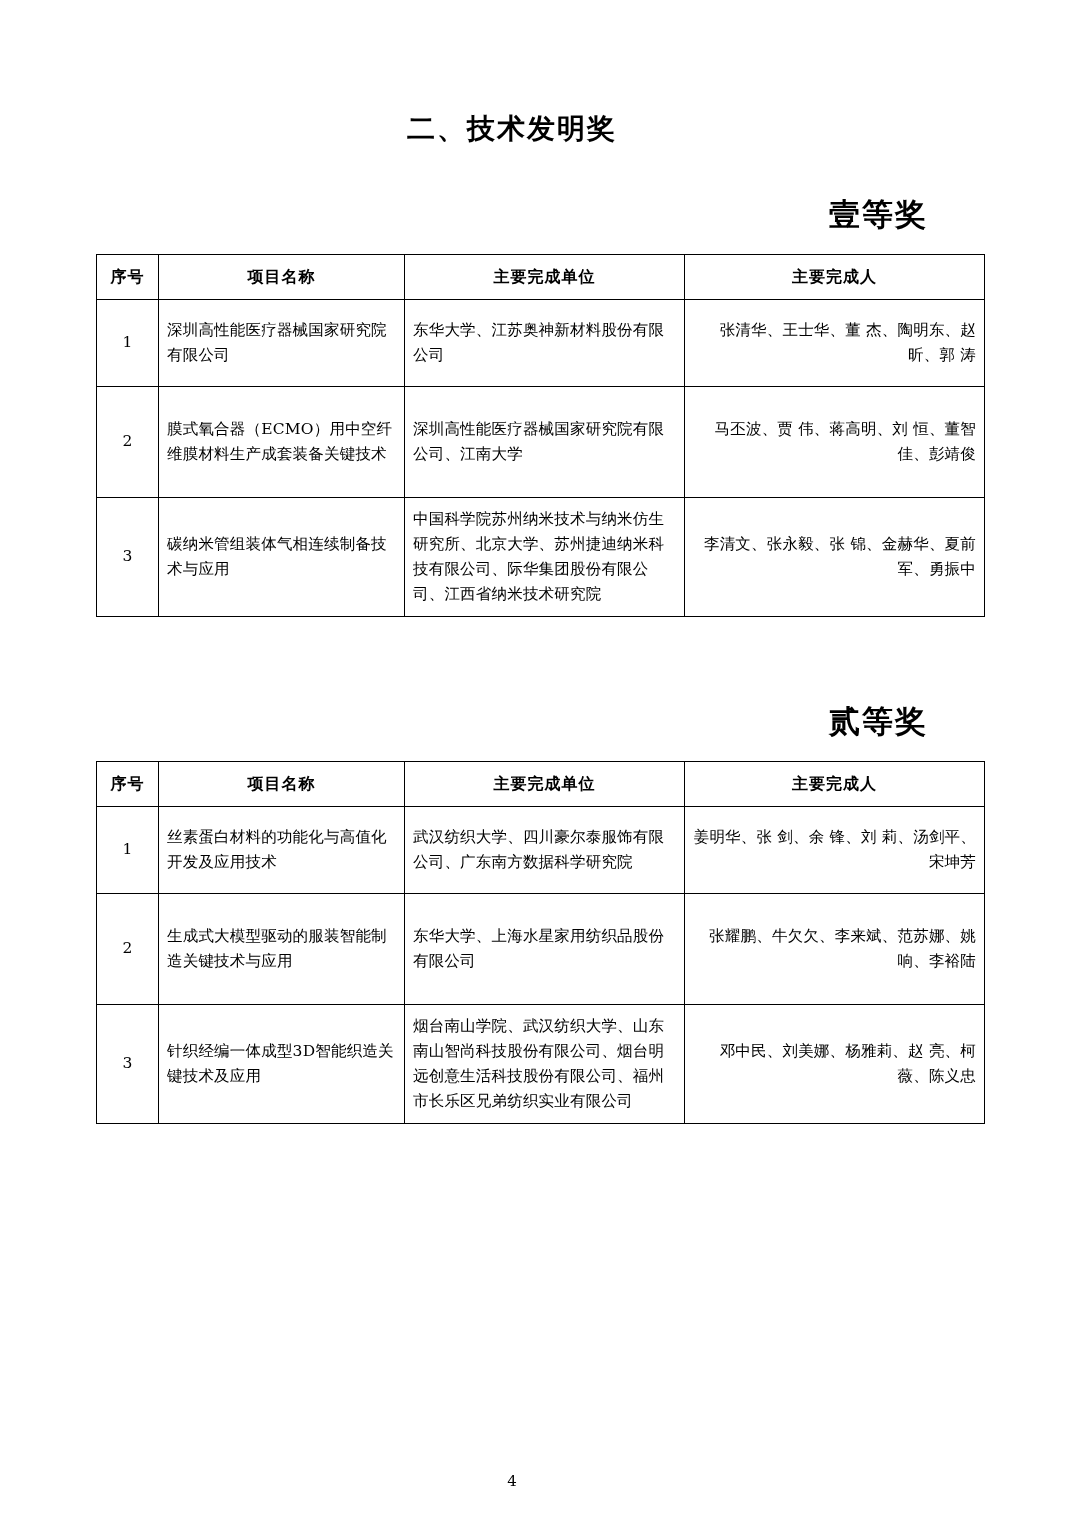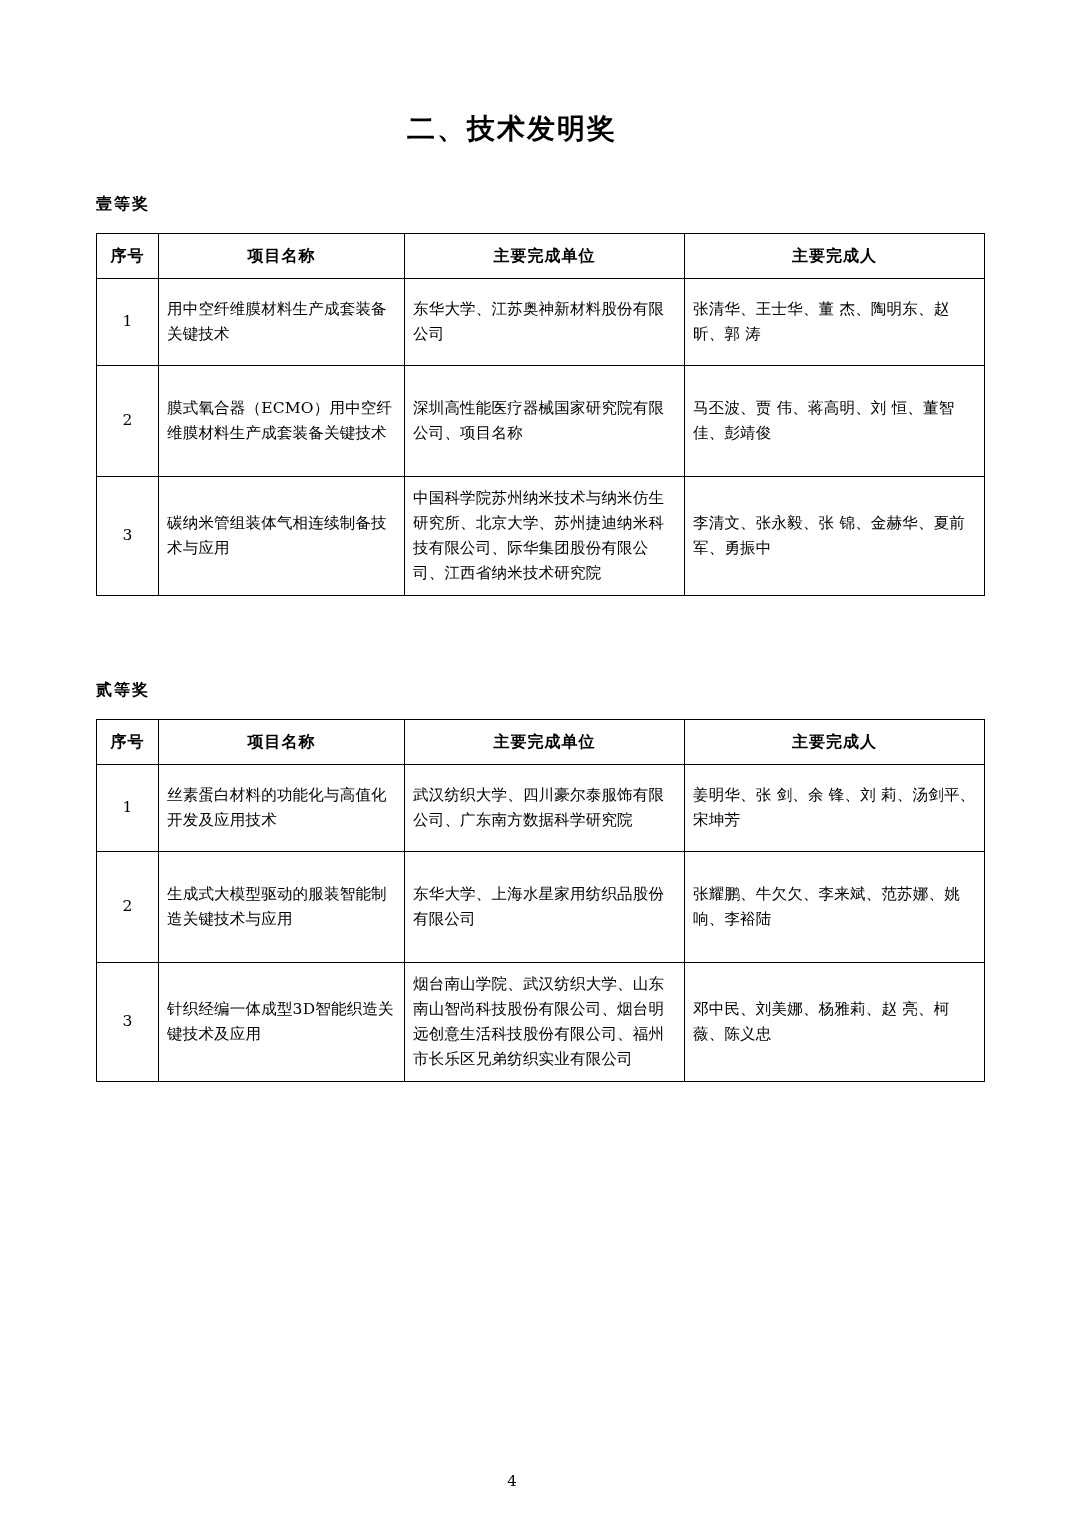--- a/index.html
+++ b/index.html
@@ -23,22 +23,22 @@
   }
   .doc-heading {
     text-align: center;
     font-size: 28px;
     font-weight: bold;
     letter-spacing: 2px;
     margin: 0 0 46px 0;
     font-family: "DejaVu Serif", "Liberation Serif", serif;
   }
   .award-heading {
-    text-align: left;
-    font-size: 16px;
+    text-align: right;
+    font-size: 31px;
     font-weight: bold;
     letter-spacing: 2px;
     margin: 0 0 18px 0;
   }
   .award-heading.second {
     margin-top: 84px;
   }
   table.award-table {
     border-collapse: collapse;
     width: 888px;
@@ -78,20 +78,21 @@
     padding-left: 10px;
     padding-right: 8px;
     vertical-align: middle;
     letter-spacing: 0.2px;
   }
   td.ppl {
     padding-left: 10px;
     padding-right: 8px;
     vertical-align: middle;
     letter-spacing: 0.2px;
+    text-align: right;
   }
   tr.row-1 td { height: 74px; }
   tr.row-2 td { height: 98px; }
   tr.row-3 td { height: 106px; }
 
   .page-number {
     position: absolute;
     left: 0;
     right: 0;
     bottom: 38px;
@@ -120,28 +121,28 @@
       <tr>
         <th>序号</th>
         <th>项目名称</th>
         <th>主要完成单位</th>
         <th>主要完成人</th>
       </tr>
     </thead>
     <tbody>
       <tr class="row-1">
         <td class="idx">1</td>
-        <td class="name">用中空纤维膜材料生产成套装备关键技术</td>
+        <td class="name">深圳高性能医疗器械国家研究院有限公司</td>
         <td class="org">东华大学、江苏奥神新材料股份有限公司</td>
         <td class="ppl">张清华、王士华、董 杰、陶明东、赵 昕、郭 涛</td>
       </tr>
       <tr class="row-2">
         <td class="idx">2</td>
         <td class="name">膜式氧合器（ECMO）用中空纤维膜材料生产成套装备关键技术</td>
-        <td class="org">深圳高性能医疗器械国家研究院有限公司、项目名称</td>
+        <td class="org">深圳高性能医疗器械国家研究院有限公司、江南大学</td>
         <td class="ppl">马丕波、贾 伟、蒋高明、刘 恒、董智佳、彭靖俊</td>
       </tr>
       <tr class="row-3">
         <td class="idx">3</td>
         <td class="name">碳纳米管组装体气相连续制备技术与应用</td>
         <td class="org">中国科学院苏州纳米技术与纳米仿生研究所、北京大学、苏州捷迪纳米科技有限公司、际华集团股份有限公司、江西省纳米技术研究院</td>
         <td class="ppl">李清文、张永毅、张 锦、金赫华、夏前军、勇振中</td>
       </tr>
     </tbody>
   </table>

